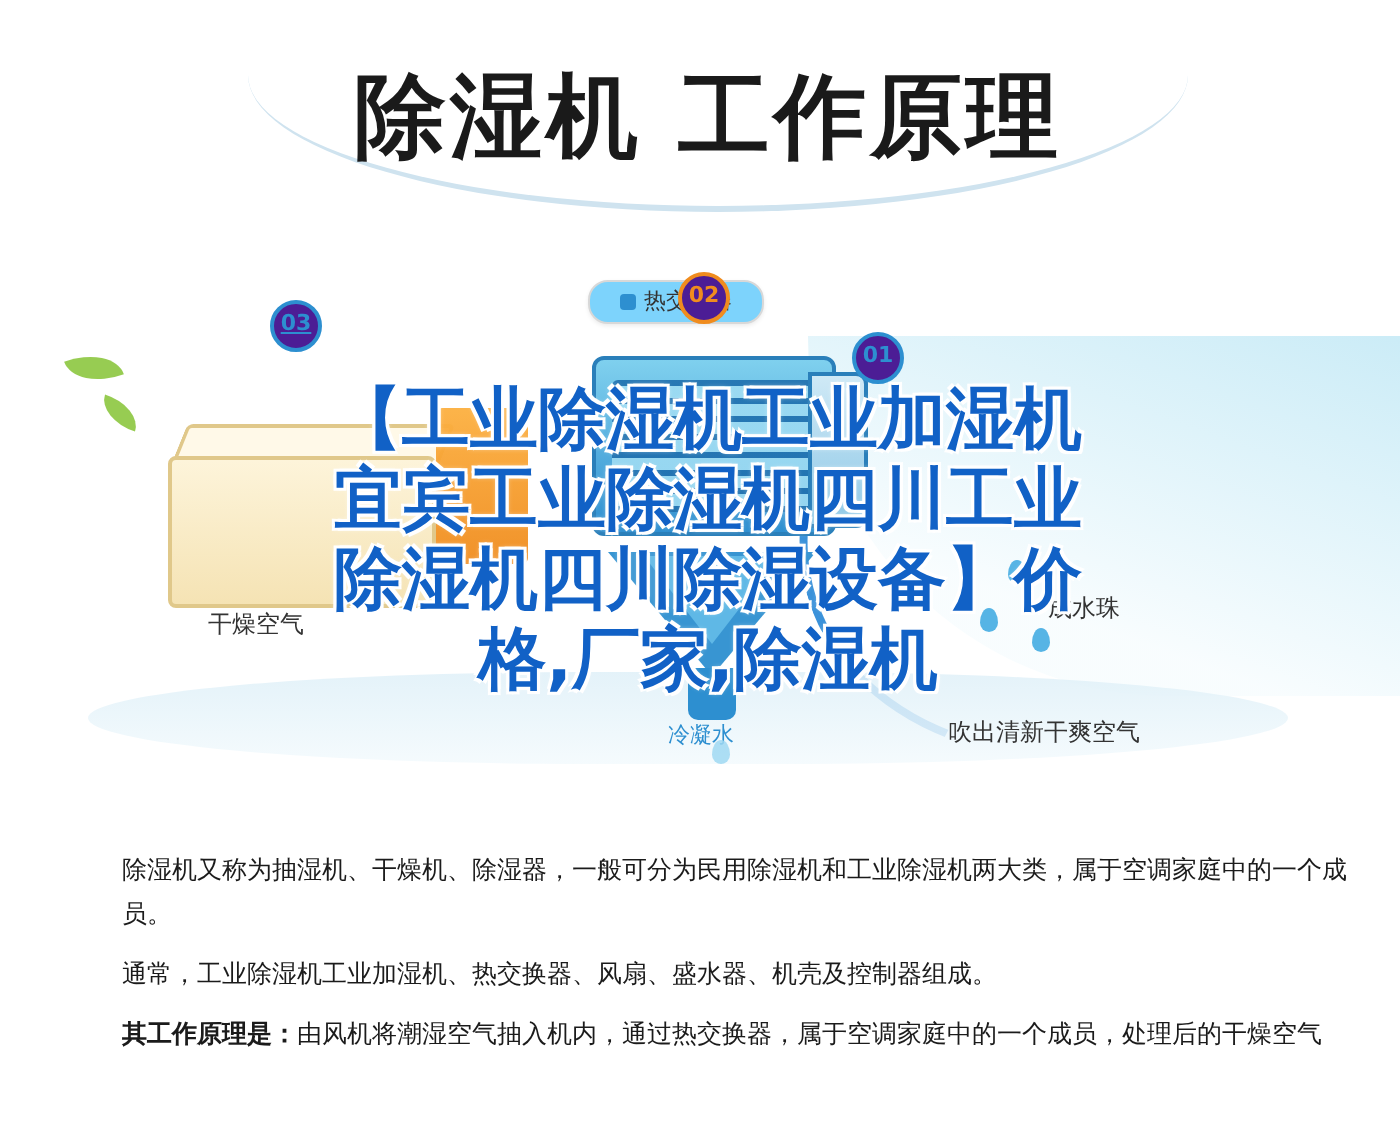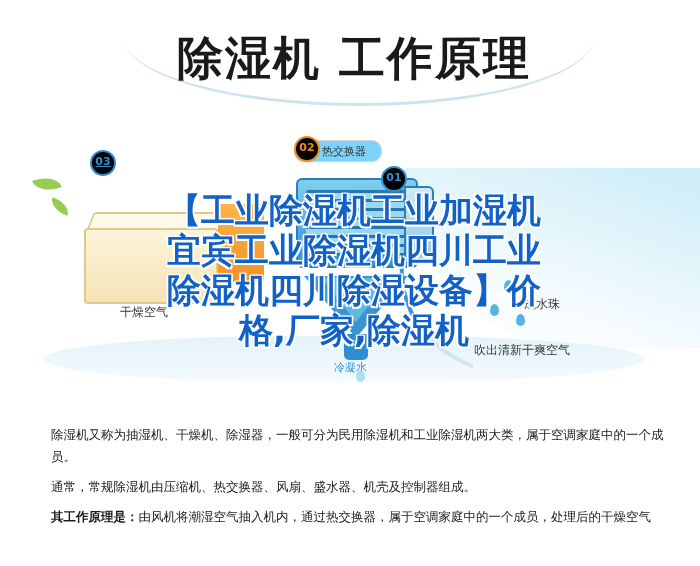--- a/index.html
+++ b/index.html
@@ -222,41 +222,42 @@
     border-radius: 2px;
     margin-right: 4px;
     vertical-align: -1px;
   }
   .badge {
     position: absolute;
     width: 22px;
     height: 22px;
     border-radius: 50%;
     border: 2px solid #2d8fd0;
-    background: #000000;
+    background: #4c1d95;
     color: #2d8fd0;
     font-size: 11px;
     font-weight: bold;
     line-height: 20px;
     text-align: center;
     font-family: "DejaVu Sans", sans-serif;
+    margin-left: 45px;
   }
   .badge.b03 { left: 86px; top: 42px; text-decoration: underline; }
   .badge.b02 { left: 290px; top: 28px; border-color:#f08c1e; color:#f08c1e; }
   .badge.b01 { left: 377px; top: 58px; }
   .lbl {
     position: absolute;
     font-family: "DejaVu Sans", sans-serif;
     font-size: 12px;
     color: #333333;
     white-space: nowrap;
   }
-  .lbl-dry { left: 116px; top: 196px; }
+  .lbl-dry { left: 100px; top: 196px; }
   .lbl-water { left: 520px; top: 188px; }
-  .lbl-air { left: 470px; top: 234px; }
+  .lbl-air { left: 470px; top: 250px; }
   .lbl-cond { left: 330px; top: 252px; font-size: 11px; color:#2d8fd0;font-family:Liberation Serif, serif;}
   .drop {
     position: absolute;
     width: 9px;
     height: 12px;
     background: #39a7e0;
     border-radius: 50% 50% 50% 50%/60% 60% 40% 40%;
     opacity: .85;
   }
   
@@ -289,21 +290,21 @@
     position: absolute;
     left: 30px;
     top: 424px;
     width: 642px;
     font-family: "DejaVu Sans", sans-serif;
     font-size: 12.5px;
     line-height: 22px;
     color: #1b1b1b;
   }
   .body-text p {
-    margin: 0 0 8px 0;
+    margin: 0 0 8px 10px;
     padding-left: 17px;
   }
   .body-text .lead {
     font-weight: bold;
   }
 </style>
 </head>
 <body>
 
 <div class="page">
@@ -353,17 +354,17 @@
 
   <div class="overlay">
     <div class="overlay-line">【工业除湿机工业加湿机</div>
     <div class="overlay-line">宜宾工业除湿机四川工业</div>
     <div class="overlay-line">除湿机四川除湿设备】价</div>
     <div class="overlay-line">格,厂家,除湿机</div>
   </div>
 
   <div class="body-text">
     <p>除湿机又称为抽湿机、干燥机、除湿器，一般可分为民用除湿机和工业除湿机两大类，属于空调家庭中的一个成员。</p>
-    <p>通常，常规除湿机由压缩机、热交换器、风扇、盛水器、机壳及控制器组成。</p>
+    <p>通常，工业除湿机工业加湿机、热交换器、风扇、盛水器、机壳及控制器组成。</p>
     <p><span class="lead">其工作原理是：</span><span>由风机将潮湿空气抽入机内，通过热交换器，属于空调家庭中的一个成员，处理后的干燥空气</span></p>
   </div>
 
 </div>
 
 </body></html>

